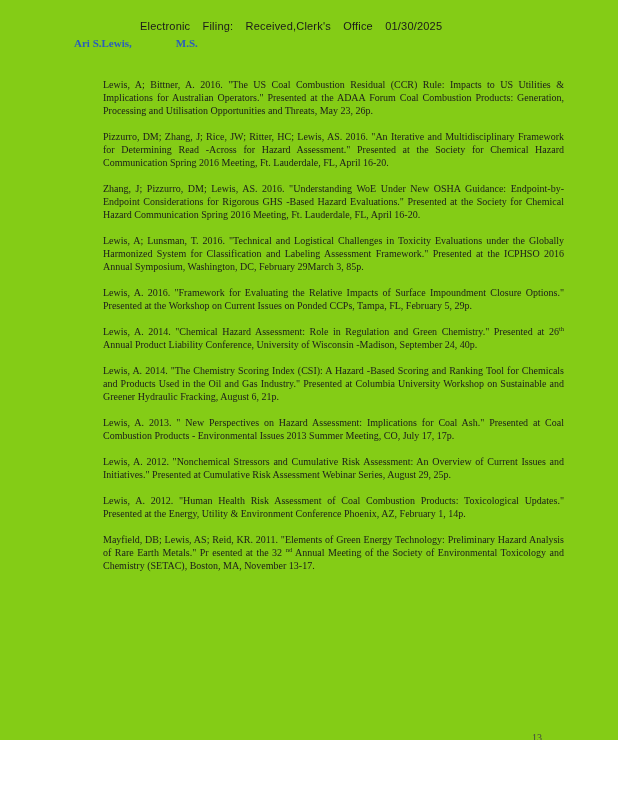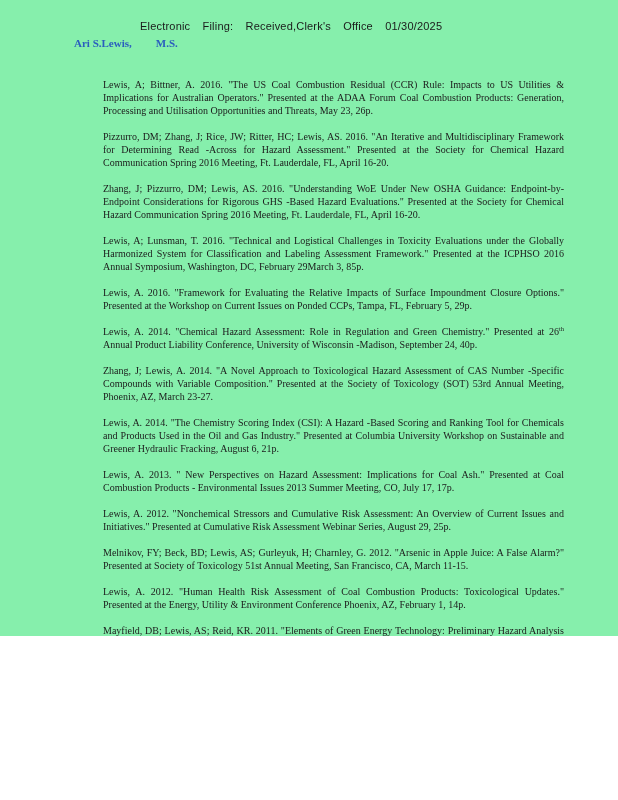--- a/index.html
+++ b/index.html
@@ -3,22 +3,22 @@
 <meta charset="utf-8">
 <style>
   html, body {
     margin: 0;
     padding: 0;
     background: #ffffff;
   }
   .page {
     position: relative;
     width: 618px;
-    height: 636px;
-    background: #86efac;
+    height: 740px;
+    background: #84cc16;
     font-family: "Liberation Serif", serif;
     color: #1b1b1b;
     overflow: hidden;
   }
   .filing-line {
     position: absolute;
     left: 140px;
     top: 20px;
     font-family: "Liberation Sans", sans-serif;
     font-size: 11px;
@@ -28,21 +28,21 @@
     white-space: nowrap;
   }
   .author-line {
     position: absolute;
     left: 74px;
     top: 37px;
     font-family: "Liberation Serif", serif;
     font-weight: bold;
     font-size: 11px;
     display: flex;
-    gap: 24px;
+    gap: 44px;
     white-space: nowrap;
   }
   .publications {
     position: absolute;
     left: 103px;
     top: 78px;
     width: 472px;
   }
   p.entry {
     margin: 0 11px 13px 0;
@@ -77,24 +77,22 @@
     </div>
   </header>
 
   <main class="publications">
       <p class="entry"><span>Lewis, A; Bittner, A. 2016. "The US Coal Combustion Residual (CCR) Rule: Impacts to US Utilities &amp; Implications for Australian Operators." Presented at the ADAA Forum Coal Combustion Products: Generation, Processing and Utilisation Opportunities and Threats, May 23, 26p.</span></p>
       <p class="entry"><span>Pizzurro, DM; Zhang, J; Rice, JW; Ritter, HC; Lewis, AS. 2016. "An Iterative and Multidisciplinary Framework for Determining Read -Across for Hazard Assessment." Presented at the Society for Chemical Hazard Communication Spring 2016 Meeting, Ft. Lauderdale, FL, April 16-20.</span></p>
       <p class="entry"><span>Zhang, J; Pizzurro, DM; Lewis, AS. 2016. "Understanding WoE Under New OSHA Guidance: Endpoint-by-Endpoint Considerations for Rigorous GHS -Based Hazard Evaluations." Presented at the Society for Chemical Hazard Communication Spring 2016 Meeting, Ft. Lauderdale, FL, April 16-20.</span></p>
       <p class="entry"><span>Lewis, A; Lunsman, T. 2016. "Technical and Logistical Challenges in Toxicity Evaluations under the Globally Harmonized System for Classification and Labeling Assessment Framework." Presented at the ICPHSO 2016 Annual Symposium, Washington, DC, February 29March 3, 85p.</span></p>
       <p class="entry"><span>Lewis, A. 2016. "Framework for Evaluating the Relative Impacts of Surface Impoundment Closure Options." Presented at the Workshop on Current Issues on Ponded CCPs, Tampa, FL, February 5, 29p.</span></p>
       <p class="entry"><span>Lewis, A. 2014. "Chemical Hazard Assessment: Role in Regulation and Green Chemistry." Presented at 26</span><sup>th</sup><span> Annual Product Liability Conference, University of Wisconsin -Madison, September 24, 40p.</span></p>
-      <p class="entry"><span>Zhang, J; Lewis, A. 2014. "A Novel Approach to Toxicological Hazard Assessment of CAS Number -Specific Compounds with Variable Composition." Presented at the Society of Toxicology (SOT) 53rd Annual Meeting, Phoenix, AZ, March 23-27.</span></p>
       <p class="entry"><span>Lewis, A. 2014. "The Chemistry Scoring Index (CSI): A Hazard -Based Scoring and Ranking Tool for Chemicals and Products Used in the Oil and Gas Industry." Presented at Columbia University Workshop on Sustainable and Greener Hydraulic Fracking, August 6, 21p.</span></p>
       <p class="entry"><span>Lewis, A. 2013. " New Perspectives on Hazard Assessment: Implications for Coal Ash." Presented at Coal Combustion Products - Environmental Issues 2013 Summer Meeting, CO, July 17, 17p.</span></p>
       <p class="entry"><span>Lewis, A. 2012. "Nonchemical Stressors and Cumulative Risk Assessment: An Overview of Current Issues and Initiatives." Presented at Cumulative Risk Assessment Webinar Series, August 29, 25p.</span></p>
-      <p class="entry"><span>Melnikov, FY; Beck, BD; Lewis, AS; Gurleyuk, H; Charnley, G. 2012. "Arsenic in Apple Juice: A False Alarm?" Presented at Society of Toxicology 51st Annual Meeting, San Francisco, CA, March 11-15.</span></p>
       <p class="entry"><span>Lewis, A. 2012. "Human Health Risk Assessment of Coal Combustion Products: Toxicological Updates." Presented at the Energy, Utility &amp; Environment Conference Phoenix, AZ, February 1, 14p.</span></p>
       <p class="entry"><span>Mayfield, DB; Lewis, AS; Reid, KR. 2011. "Elements of Green Energy Technology: Preliminary Hazard Analysis of Rare Earth Metals." Pr esented at the 32 </span><sup>nd</sup><span> Annual Meeting of the Society of Environmental Toxicology and Chemistry (SETAC), Boston, MA, November 13-17.</span></p>
     </main>
 
   <div class="page-number">13</div>
 
 </div>
 
 </body></html>

